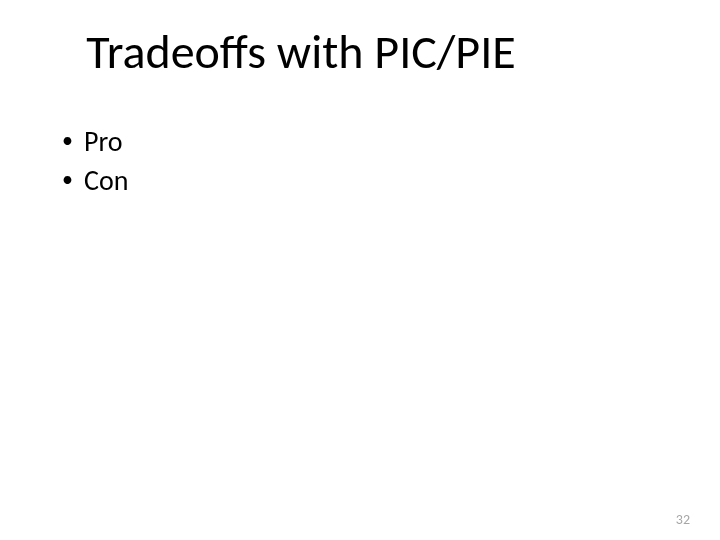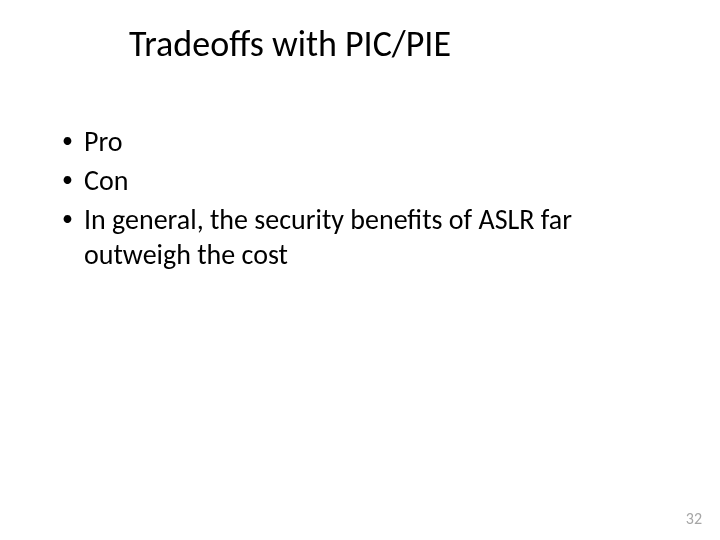--- a/index.html
+++ b/index.html
@@ -17,23 +17,24 @@
     width: 720px;
     height: 540px;
     box-sizing: border-box;
   }
   .title {
     position: absolute;
     top: 22px;
     left: 0;
     width: 580px;
     text-align: center;
-    font-size: 36px;
+    font-size: 48px;
     font-weight: 400;
     letter-spacing: 0px;
+    padding-left: 11px;
   }
   .body {
     position: absolute;
     top: 112px;
     left: 48px;
     right: 44px;
   }
   ul.level1 {
     list-style: none;
     margin: 12px;
@@ -67,39 +68,38 @@
     position: relative;
   }
   ul.level2 > li::before {
     content: "–";
     position: absolute;
     left: 0;
     top: 0;
   }
   .pagenum {
     position: absolute;
-    right: 18px;
+    right: 30px;
     bottom: 12px;
-    font-size: 16px;
+    font-size: 14px;
     color: #a6a6a6;
   }
 </style>
 </head>
 <body>
 
 <div class="slide">
 
   <div class="title">Tradeoffs with PIC/PIE</div>
 
   <div class="body">
     <ul class="level1">
       <li>
         <span>Pro</span>
       </li>
       <li>
         <span>Con</span>
       </li>
-      <li>In general, the security benefits of ASLR far outweigh the cost</li>
     </ul>
   </div>
 
   <div class="pagenum">32</div>
 </div>
 
 </body></html>

